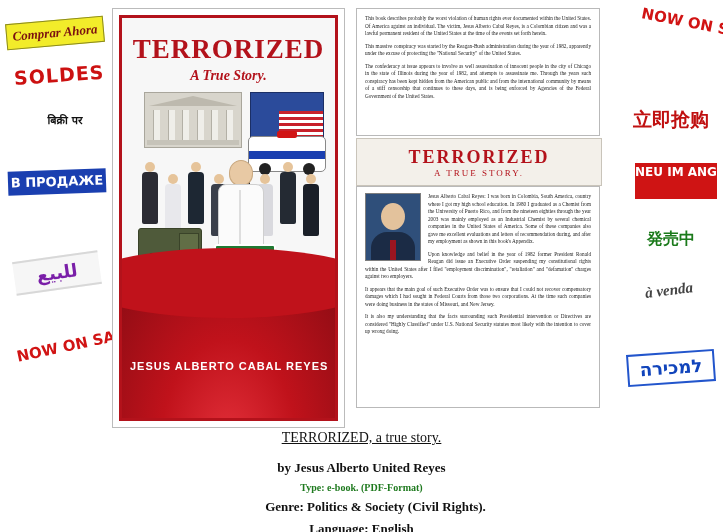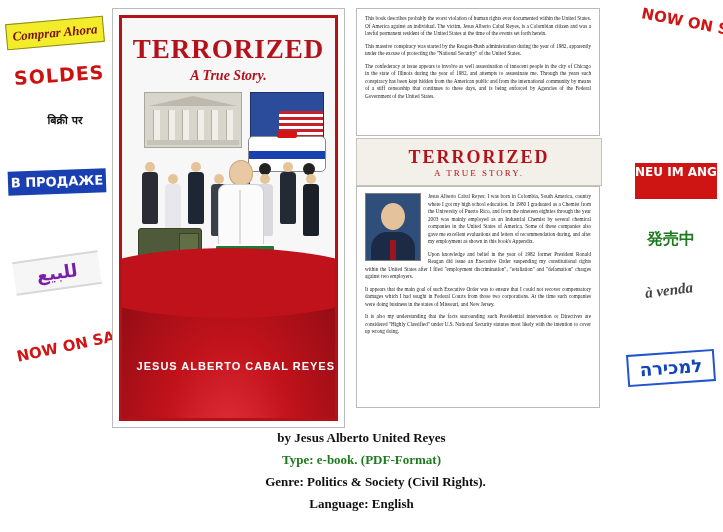--- a/index.html
+++ b/index.html
@@ -353,23 +353,23 @@
   }
   .swoosh:before {
     content: "";
     position: absolute; left: -20%; top: -30px;
     width: 140%; height: 70px;
     background: #c0121b;
     border-radius: 50%;
   }
   .cover-author {
     position: absolute;
-    left: 0; bottom: 46px;
+    left: 8px; bottom: 46px;
     width: 100%;
-    text-align: right;
+    text-align: left;
     color: #ffffff;
     font-size: 11px;
     font-weight: bold;
     letter-spacing: 1px;
     font-family: "Liberation Sans", sans-serif;
   }
 
   
   .panel-top {
     position: absolute;
@@ -465,21 +465,21 @@
     text-decoration: underline;
     margin-bottom: 14px;
   }
   .cap-line {
     font-size: 13px;
     font-weight: bold;
     color: #111;
     margin-bottom: 6px;
   }
   .cap-type {
-    font-size: 13px;
+    font-size: 10px;
     font-weight: bold;
     color: #1f7a1f;
     margin-bottom: 6px;
   }
   .cap-genre {
     font-size: 13px;
     font-weight: bold;
     color: #111;
     margin-bottom: 6px;
     padding-left: 28px;
@@ -496,20 +496,21 @@
 <div class="page">
 
   <div class="sticker st-comprar">Comprar Ahora</div>
   <div class="sticker st-soldes">SOLDES</div>
   <div class="sticker st-hindi">बिक्री पर</div>
   <div class="sticker st-russian">В ПРОДАЖЕ</div>
   <div class="sticker st-arabic">للبيع</div>
   <div class="sticker st-nowonsale-left">NOW ON SALE</div>
 
   <div class="sticker st-nowonsale-right">NOW ON SALE</div>
+  <div class="sticker st-chinese">立即抢购</div>
   <div class="sticker st-german">NEU IM ANGEBOT</div>
   <div class="sticker st-japanese">発売中</div>
   <div class="sticker st-portuguese">à venda</div>
   <div class="sticker st-hebrew">למכירה</div>
 
   <div class="cover">
     <div class="cover-inner">
       <div class="cover-title">TERRORIZED</div>
       <div class="cover-sub">A True Story.</div>
 
@@ -613,19 +614,20 @@
       <div class="ph-body"></div>
       <div class="ph-tie"></div>
     </div>
   <p>Jesus Alberto Cabal Reyes: I was born in Colombia, South America, country where I got my high school education. In 1980 I graduated as a Chemist from the University of Puerto Rico, and from the nineteen eighties through the year 2003 was mainly employed as an Industrial Chemist by several chemical companies in the United States of America. Some of these companies also gave me excellent evaluations and letters of recommendation during, and after my employment as shown in this book's Appendix.</p>
       <p>Upon knowledge and belief in the year of 1982 former President Ronald Reagan did issue an Executive Order suspending my constitutional rights within the United States after I filed "employment discrimination", "retaliation" and "defamation" charges against two employers.</p>
       <p>It appears that the main goal of such Executive Order was to ensure that I could not recover compensatory damages which I had sought in Federal Courts from those two corporations. At the time such companies were doing business in the states of Missouri, and New Jersey.</p>
       <p>It is also my understanding that the facts surrounding such Presidential intervention or Directives are considered "Highly Classified" under U.S. National Security statutes most likely with the intention to cover up wrong doing.</p>
     </div>
 
   <div class="caption">
+    <div class="cap-title">TERRORIZED,  a true story.</div>
     <div class="cap-line">by Jesus Alberto United Reyes</div>
     <div class="cap-type">Type: e-book. (PDF-Format)</div>
     <div class="cap-genre">Genre: Politics &amp; Society (Civil Rights).</div>
     <div class="cap-lang">Language: English</div>
   </div>
 
 </div>
 
 </body></html>

